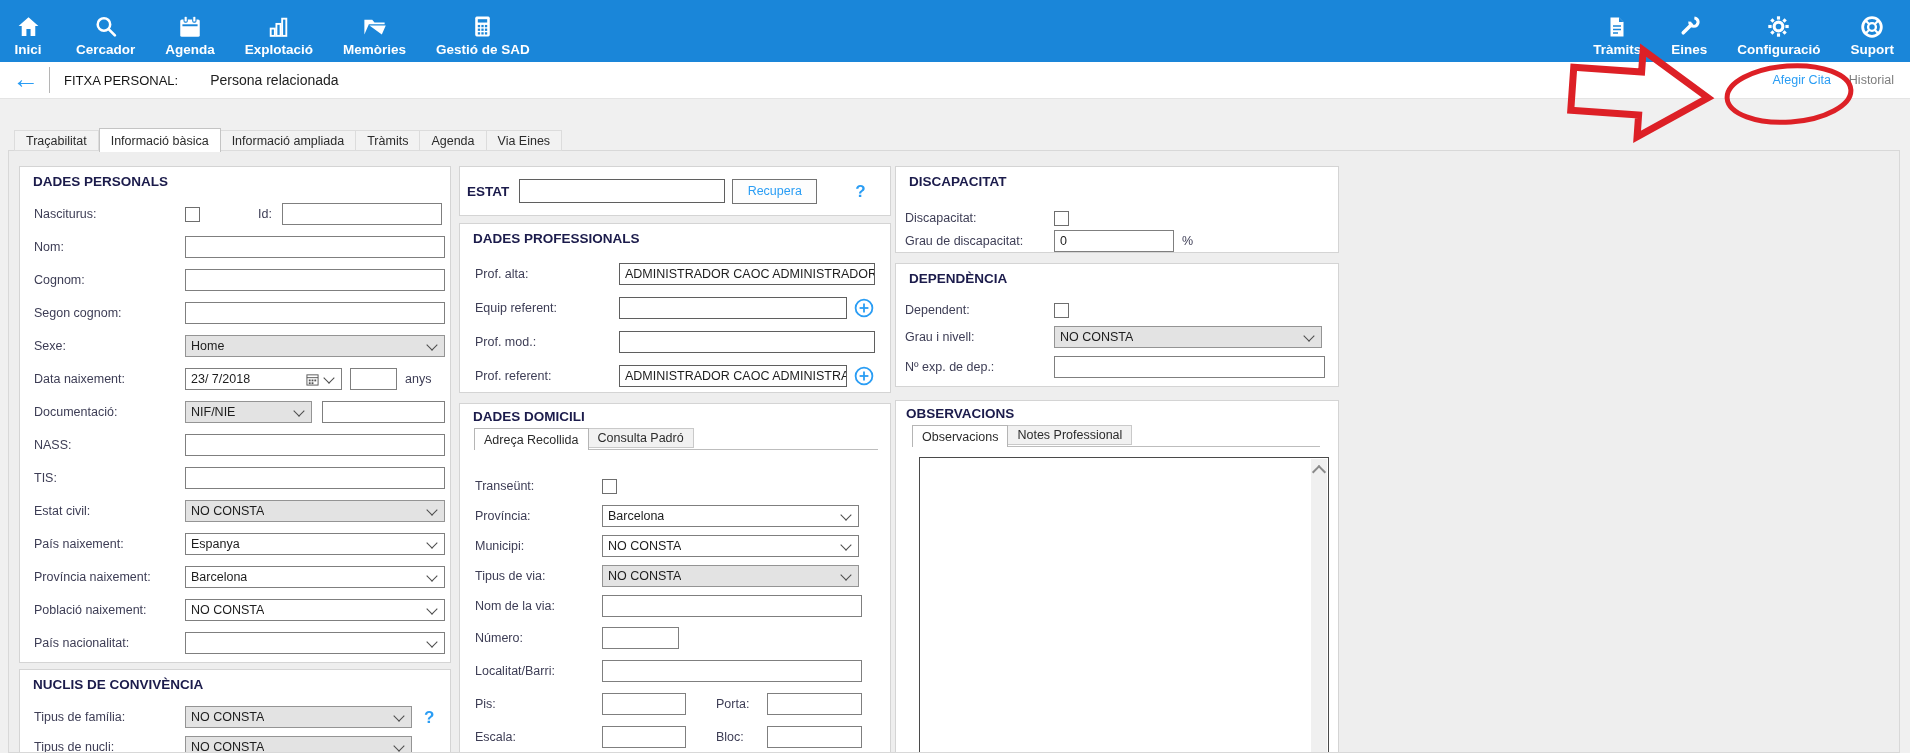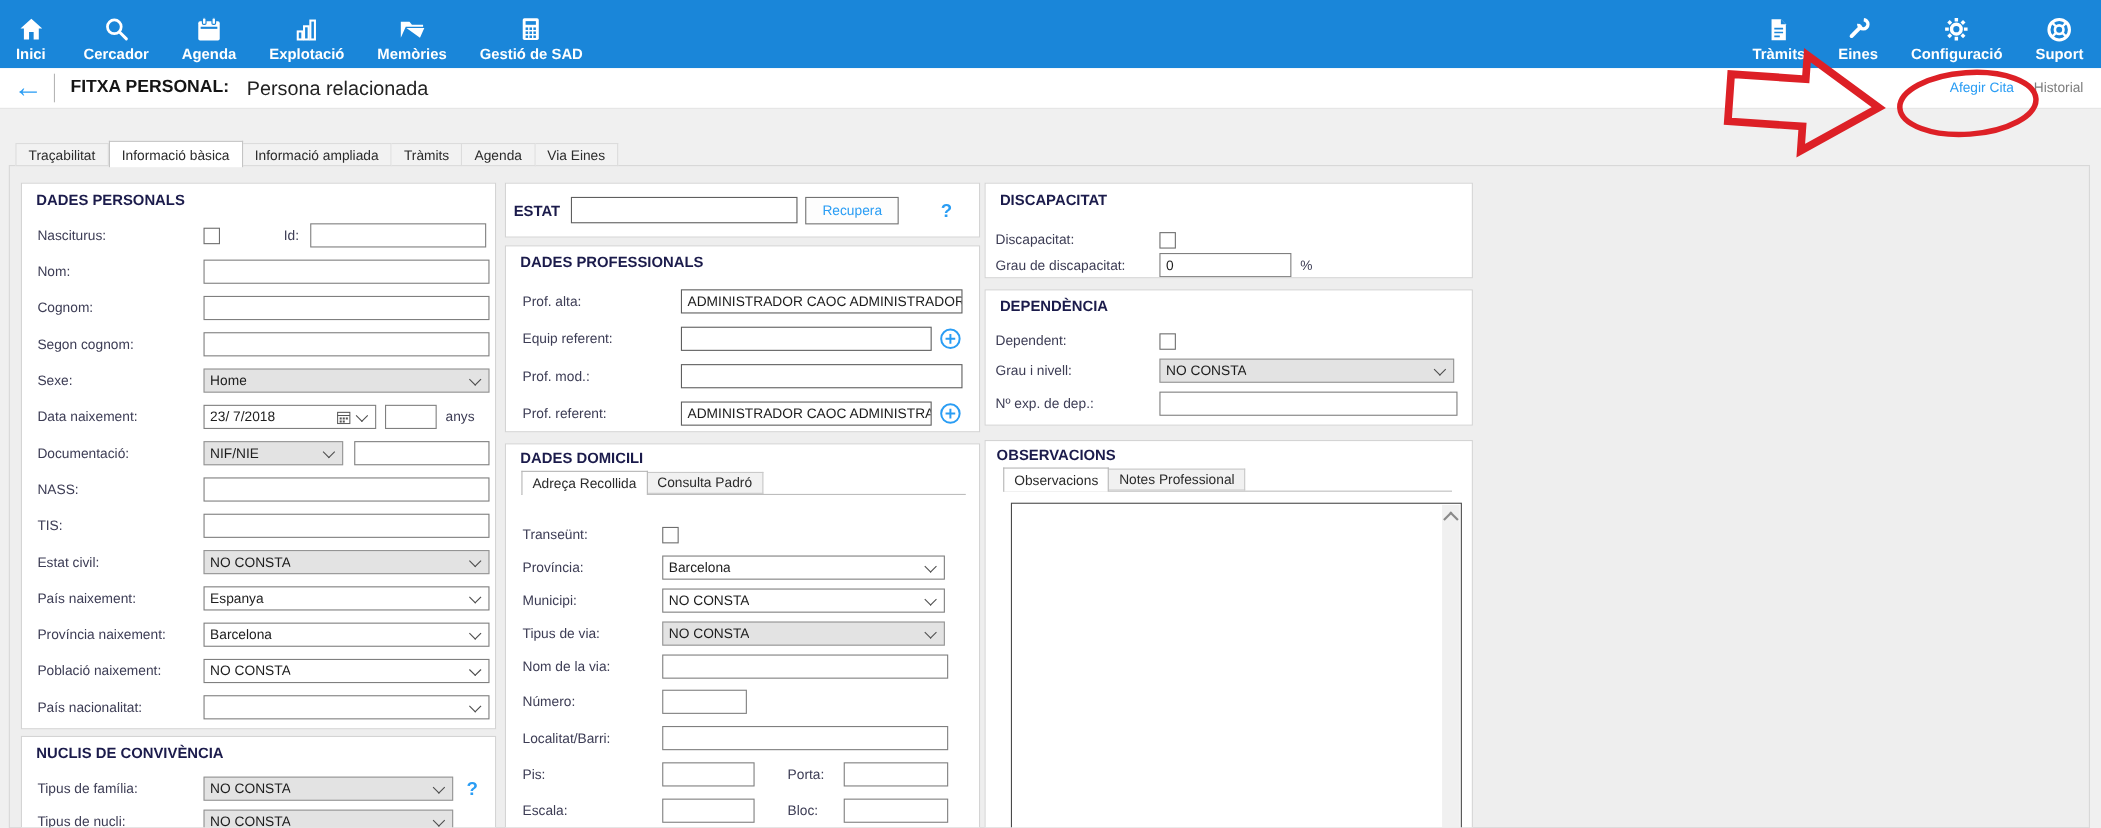--- a/index.html
+++ b/index.html
@@ -18,22 +18,22 @@
   .nav-item{display:flex;flex-direction:column;align-items:center;gap:2px;cursor:pointer;min-width:36px}
   .nav-ico{height:27px;display:flex;align-items:center;justify-content:center}
   .nav-lbl{color:#fff;font-weight:bold;font-size:13.5px;white-space:nowrap}
   
   .header{
     position:absolute;left:0;top:62px;width:1910px;height:36px;background:#fff;
     display:flex;align-items:center;border-bottom:1px solid #e4e4e4;
   }
   .back{color:#2a9df4;font-size:27px;line-height:27px;margin:0 10px 2px 12px;cursor:pointer}
   .hdiv{width:1px;height:26px;background:#b5b5b5;margin-right:14px}
-  .htitle{font-weight:bold;font-size:16px;color:#151515;margin-right:16px}
-  .hsub{font-size:18px;color:#222}
+  .htitle{font-weight:normal;font-size:13px;color:#151515;margin-right:32px}
+  .hsub{font-size:14px;color:#222}
   .spacer{flex:1}
   .hlink{font-size:12.5px;color:#2a9df4;cursor:pointer;margin-right:18px}
   .hlink.gray{color:#7e7e7e;margin-right:16px}
   
   .maintabs{position:absolute;left:14px;top:128px;display:flex;align-items:flex-end;z-index:5}
   .mtab{
     height:19px;padding:0 11px;display:flex;align-items:center;font-size:12.5px;color:#2b2b2b;
     background:#f2f2f2;border:1px solid #dcdcdc;border-left:none;cursor:pointer;white-space:nowrap
   }
   .mtab:first-child{border-left:1px solid #dcdcdc}
@@ -60,21 +60,21 @@
   .dd{justify-content:space-between;cursor:default}
   .dd .ddval{overflow:hidden;white-space:nowrap}
   .dd.gray{background:#e3e3e3;border-color:#949494}
   .chev{width:7px;height:7px;border-right:1.6px solid #4c4c4c;border-bottom:1.6px solid #4c4c4c;transform:rotate(45deg);margin:-3px 3px 0 6px;flex-shrink:0}
   .chevup{width:8px;height:8px;border-right:2px solid #8a8a8a;border-top:2px solid #8a8a8a;transform:rotate(-45deg);margin:8px auto 0 auto}
   .chk{width:15px;height:15px;border:1px solid #6e6e6e;background:#fff;box-sizing:border-box;flex-shrink:0;cursor:pointer}
   .dark{border-color:#5f5f5f}
   .help{color:#2a9df4;font-weight:bold;font-size:17px;margin-left:12px;cursor:pointer;line-height:17px}
   .plus{margin-left:7px;flex-shrink:0;cursor:pointer;display:flex}
   
-  .tabbar{display:flex;align-items:center;border-bottom:1px solid #bdbdbd;margin:0 12px 0 14px}
+  .tabbar{display:flex;align-items:flex-start;border-bottom:1px solid #bdbdbd;margin:0 12px 0 14px}
   .stab{height:18px;padding:0 9px;display:flex;align-items:center;font-size:12.5px;color:#2b2b2b;background:#f1f1f1;border:1px solid #c9c9c9;border-left:none;cursor:pointer;white-space:nowrap}
   .stab:first-child{border-left:1px solid #c9c9c9}
   .stab.active{height:21px;background:#fff;border:1px solid #b5b5b5;border-bottom:none;margin-bottom:-1px;z-index:2}
   
   .estat-row{display:flex;align-items:center;height:100%;padding:0 10px 0 7px}
   .btn{
     height:25px;box-sizing:border-box;border:1px solid #737373;background:#fdfdfd;color:#2a9df4;
     font-size:12.5px;display:flex;align-items:center;justify-content:center;cursor:pointer;flex-shrink:0
   }
   

